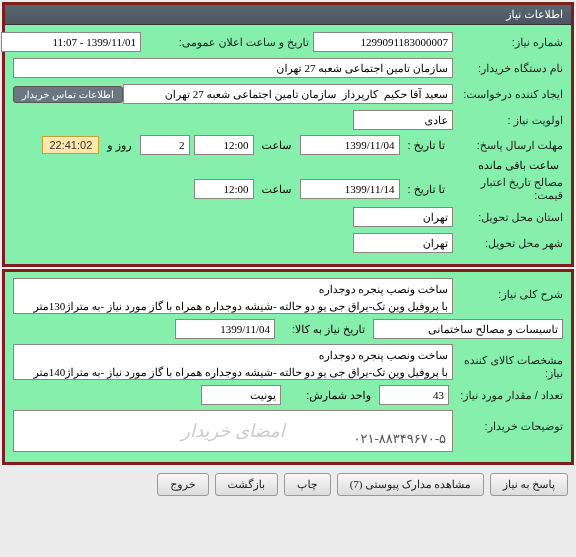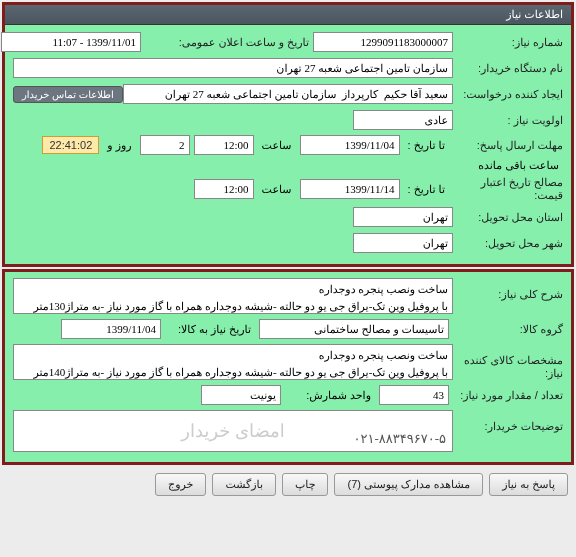--- a/index.html
+++ b/index.html
@@ -91,21 +91,21 @@
   gap: 6px;
   padding: 6px 8px;
   justify-content: flex-start;
   background: #ececec;
 }
 .btn {
   background: linear-gradient(to bottom, #f8f8f8, #dcdcdc);
   border: 1px solid #999;
   border-radius: 3px;
   padding: 4px 12px;
-  font-family: Liberation Sans, sans-serif;
+  font-family: Liberation Serif, serif;
   font-size: 11px;
   cursor: pointer;
   color: #222;
 }
 .flex-gap { display: flex; align-items: center; gap: 4px; flex-wrap: wrap; }
 </style>
 </head>
 <body>
 
 <div class="panel">
@@ -171,21 +171,20 @@
 <div class="panel">
   <div class="panel-body">
 
     <div class="row" style="align-items:flex-start">
       <span class="label" style="padding-top:10px">شرح کلی نیاز:</span>
       <textarea class="textbox w-long" style="">ساخت ونصب پنجره دوجداره
 با پروفیل وین تک-یراق جی یو دو حالته -شیشه دوجداره همراه با گاز مورد نیاز -به متراژ130متر مربع</textarea>
     </div>
 
     <div class="row flex-gap">
-      <span class="label">گروه کالا:</span>
       <input type="text" class="textbox" style="width: 190px;" value="تاسیسات و مصالح ساختمانی">
       <span class="label-sm" style="width:90px">تاریخ نیاز به کالا:</span>
       <input type="text" class="textbox w-100" value="1399/11/04" style="">
     </div>
 
     <div class="row" style="align-items:flex-start">
       <span class="label" style="padding-top:10px">مشخصات کالای کننده نیاز:</span>
       <textarea class="textbox w-long" style="">ساخت ونصب پنجره دوجداره
 با پروفیل وین تک-یراق جی یو دو حالته -شیشه دوجداره همراه با گاز مورد نیاز -به متراژ140متر مربع</textarea>
     </div>
@@ -193,21 +192,21 @@
     <div class="row flex-gap">
       <span class="label">تعداد / مقدار مورد نیاز:</span>
       <input type="text" class="textbox w-70" value="43" style="">
       <span class="label-sm" style="width:90px">واحد شمارش:</span>
       <input type="text" class="textbox w-80" value="یونیت" style="">
     </div>
 
     <div class="row" style="align-items:flex-start">
       <span class="label" style="padding-top:10px">توضیحات خریدار:</span>
       <div class="textbox w-long" style="height:42px; position:relative; background:#fff; display:flex; align-items:flex-end; justify-content:flex-start; padding:2px 6px 4px 6px">
-        <span style="position:absolute; top:50%; left:50%; transform:translate(-50%,-50%); color:#ccc; font-size:18px; pointer-events:none">امضای خریدار</span>
+        <span style="position:absolute; top:50%; left:50%; transform:translate(-50%,-50%); color:#ccc; font-size:18px; font-style:italic; pointer-events:none">امضای خریدار</span>
         <span style="direction:ltr; font-size:13px; color:#555">۰۲۱-۸۸۳۴۹۶۷۰-۵</span>
       </div>
     </div>
 
   </div>
 </div>
 
 <div class="button-bar">
   <button class="btn">پاسخ به نیاز</button>
   <button class="btn">مشاهده مدارک پیوستی (7)</button>

